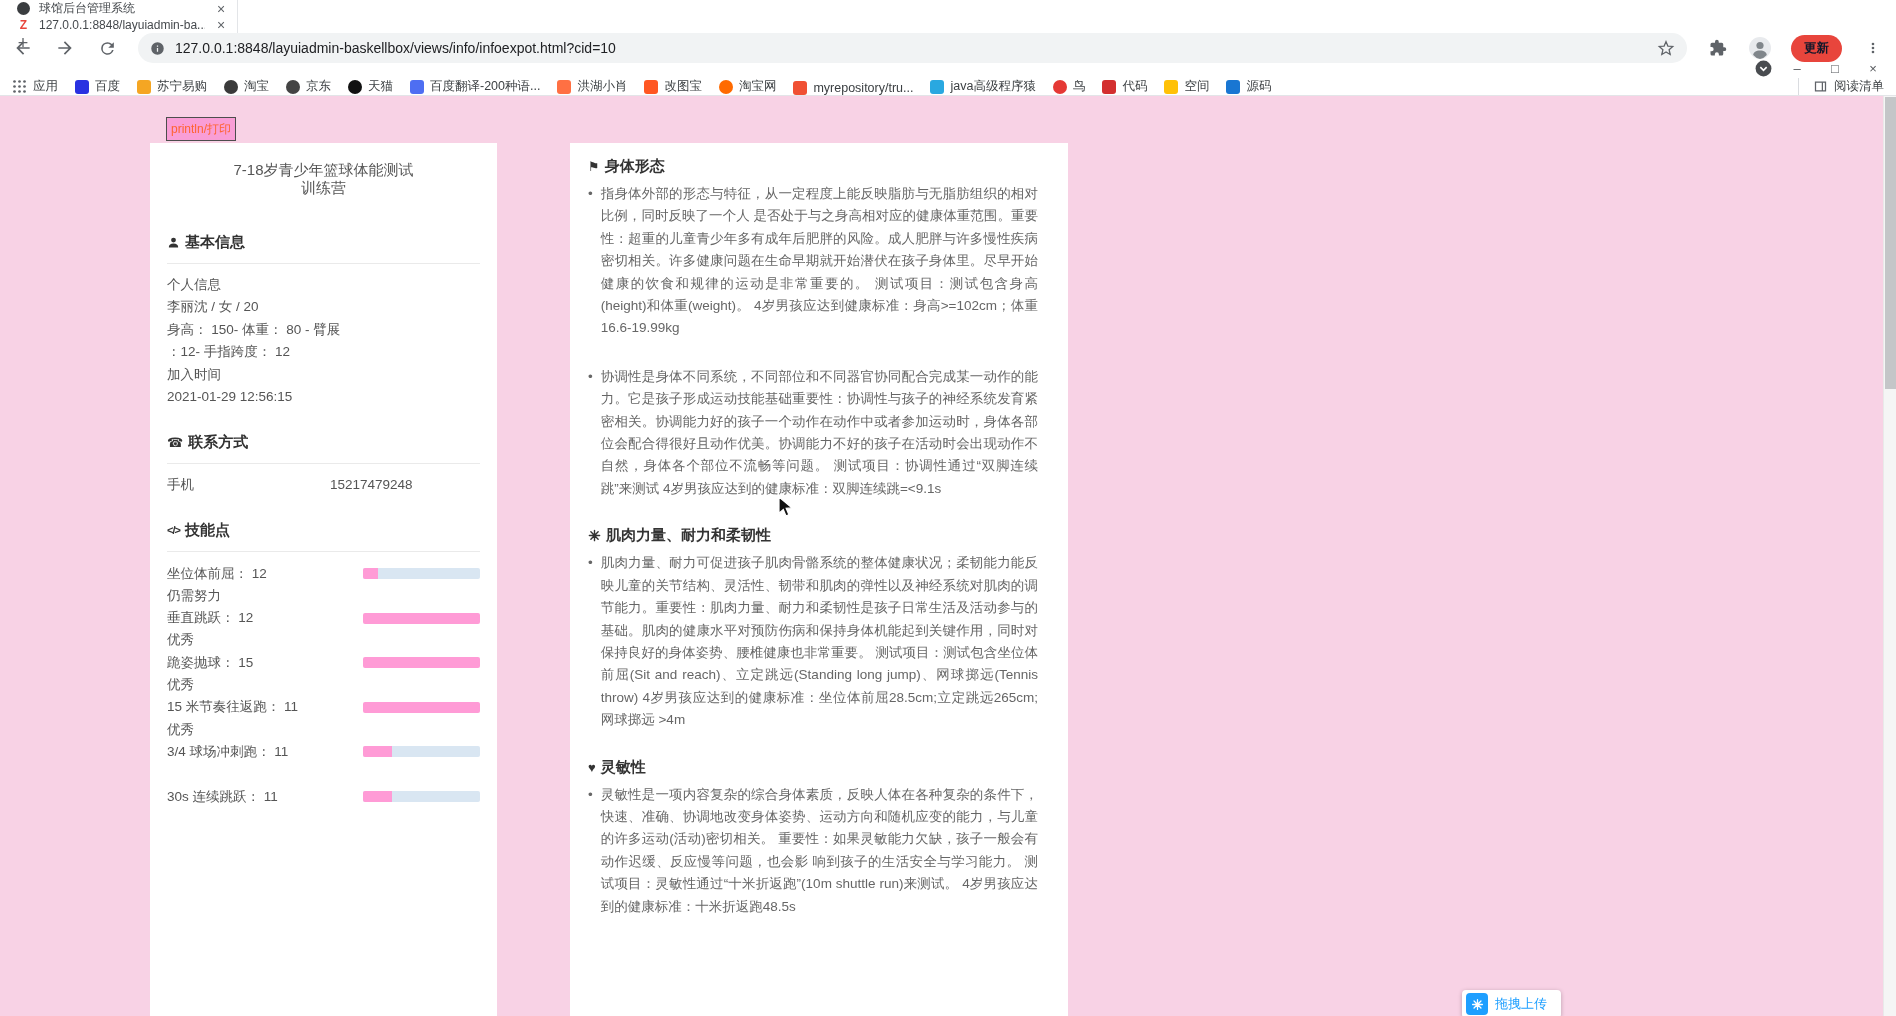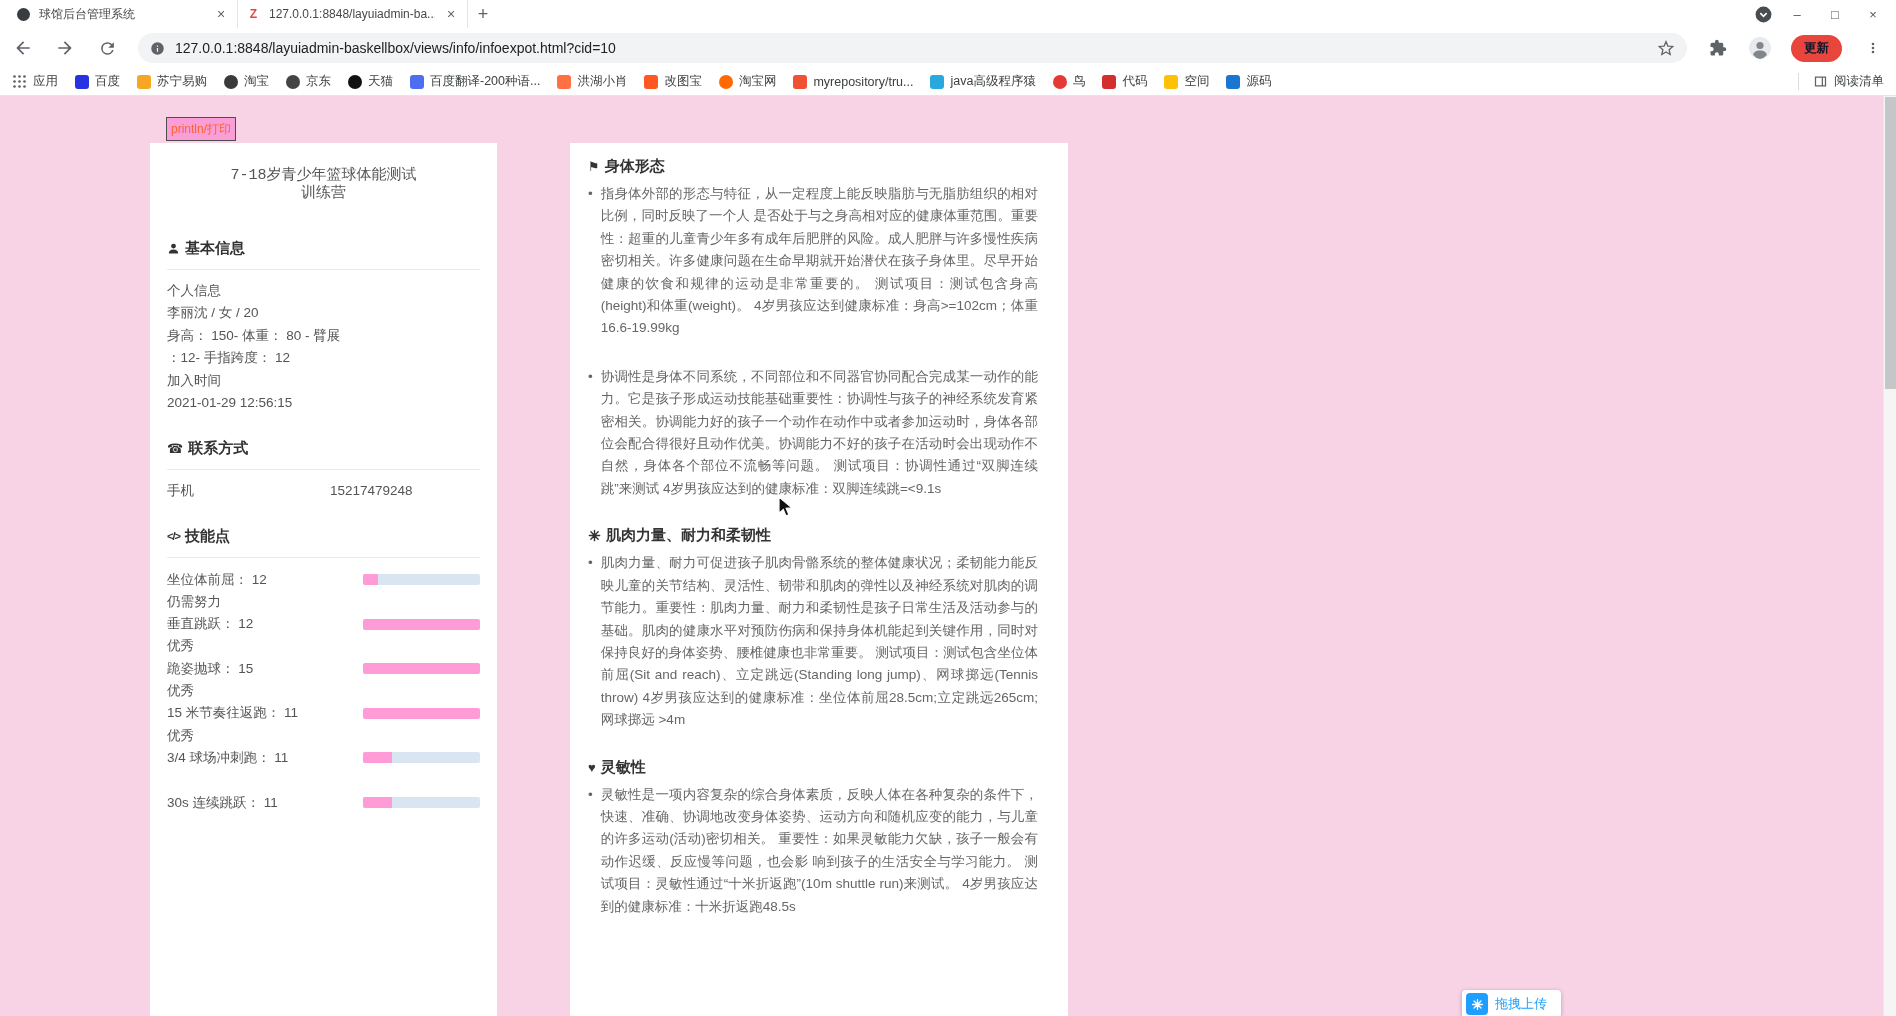--- a/index.html
+++ b/index.html
@@ -1,52 +1,52 @@
 <!DOCTYPE html>
 <html><head>
 <meta charset="utf-8">
 <style>
   *{margin:0;padding:0;box-sizing:border-box;}
   html,body{width:1896px;height:1016px;overflow:hidden;}
   body{font-family:"Liberation Sans","DejaVu Sans",sans-serif;background:#fff;color:#333;}
 
   
-  .tabstrip{height:28px;display:flex;align-items:stretch;background:#fff;padding-left:8px;}
+  .tabstrip{height:28px;display:flex;align-items:stretch;background:#fff;padding-left:8px;flex-direction:column;}
   .tab{width:230px;display:flex;align-items:center;gap:8px;padding:0 8px;font-size:12px;color:#45494d;background:#fff;}
   .tab{border-right:1px solid #e3e5e8;}
   .tab-title{flex:1;white-space:nowrap;overflow:hidden;}
   .tab-close{color:#5f6368;font-size:14px;width:16px;text-align:center;flex:none;cursor:default;}
   .favicon{width:15px;height:15px;flex:none;display:flex;align-items:center;justify-content:center;}
   .fav-dot{width:13px;height:13px;border-radius:50%;background:#3a3d40;}
   .fav-z{font-size:12px;font-weight:bold;color:#e8453c;}
   .newtab{width:30px;display:flex;align-items:center;justify-content:center;color:#5f6368;font-size:18px;}
   .tabstrip-right{margin-left:auto;display:flex;align-items:center;padding-right:4px;}
   .winbtn{width:38px;height:28px;display:flex;align-items:center;justify-content:center;color:#55585c;font-size:13px;}
   .tabsearch{width:30px;display:flex;align-items:center;justify-content:center;}
 
   .toolbar{height:40px;display:flex;align-items:center;gap:12px;padding:0 8px;background:#fff;justify-content:space-between;}
   .tool-ico{width:30px;height:30px;border-radius:50%;display:flex;align-items:center;justify-content:center;flex:none;}
   .addr{flex:1;height:30px;margin:0 4px;background:#f1f3f4;border-radius:15px;display:flex;align-items:center;padding:0 12px;gap:10px;min-width:0;}
   .addr-url{font-size:14px;color:#202124;white-space:nowrap;overflow:hidden;flex:1;}
   .addr-star{margin-left:auto;flex:none;display:flex;align-items:center;}
   .update-pill{background:#e8453c;color:#0f172a;font-size:12.5px;font-weight:bold;border-radius:14px;padding:5px 13px;margin:0 4px;white-space:nowrap;}
 
-  .bookmarks{height:28px;display:flex;align-items:center;gap:17px;padding:0 12px;background:#fff;border-bottom:1px solid #e3e5e8;font-size:12.5px;color:#3c4043;}
+  .bookmarks{height:28px;display:flex;align-items:flex-end;gap:17px;padding:0 12px;background:#fff;border-bottom:1px solid #e3e5e8;font-size:12.5px;color:#3c4043;}
   .bm{display:flex;align-items:center;gap:6px;white-space:nowrap;}
   .bm-ico{width:14px;height:14px;border-radius:3px;flex:none;}
   .reading{margin-left:auto;display:flex;align-items:center;gap:6px;border-left:1px solid #dadce0;padding-left:14px;}
 
   
   .page{position:relative;height:920px;background:#f8d2e5;overflow:hidden;}
   .print-btn{position:absolute;left:150px;top:21px;width:70px;height:24px;background:#f99ed6;border:1px solid #4d4d4d;color:#ff6332;font-size:12px;text-align:center;line-height:22px;font-family:inherit;margin-left:16px;}
   .card{position:absolute;top:47px;background:#fff;color:#555;}
   .card-left{left:150px;width:347px;height:900px;padding:18px 17px;}
   .card-right{left:570px;width:498px;height:900px;padding:14px 30px 14px 18px;}
 
-  .lc-title{text-align:center;font-size:15px;color:#555;line-height:18px;margin-top:6px;font-family:Liberation Mono, monospace;}
+  .lc-title{text-align:center;font-size:15px;color:#555;line-height:18px;}
   .sect-h{display:flex;align-items:center;gap:5px;font-size:15px;font-weight:bold;color:#333;margin-top:25px;}
   .sect-h.first{margin-top:36px;}
   .sect-h .tico{font-size:13px;line-height:1;color:#333;}
   .sect-h .code-ico{font-size:11px;font-weight:bold;letter-spacing:-1px;}
   .sect-hr{border:none;border-top:1px solid #eaeaea;margin:11px 0 10px;}
   .info-line{font-size:13.5px;line-height:22.4px;color:#555;}
   .contact-row{display:flex;font-size:13.5px;line-height:22px;margin-top:4px;}
   .contact-label{width:163px;flex:none;}
   .skill-line{display:flex;align-items:center;height:22.3px;}
   .skill-label{flex:1;font-size:13.5px;color:#555;}

